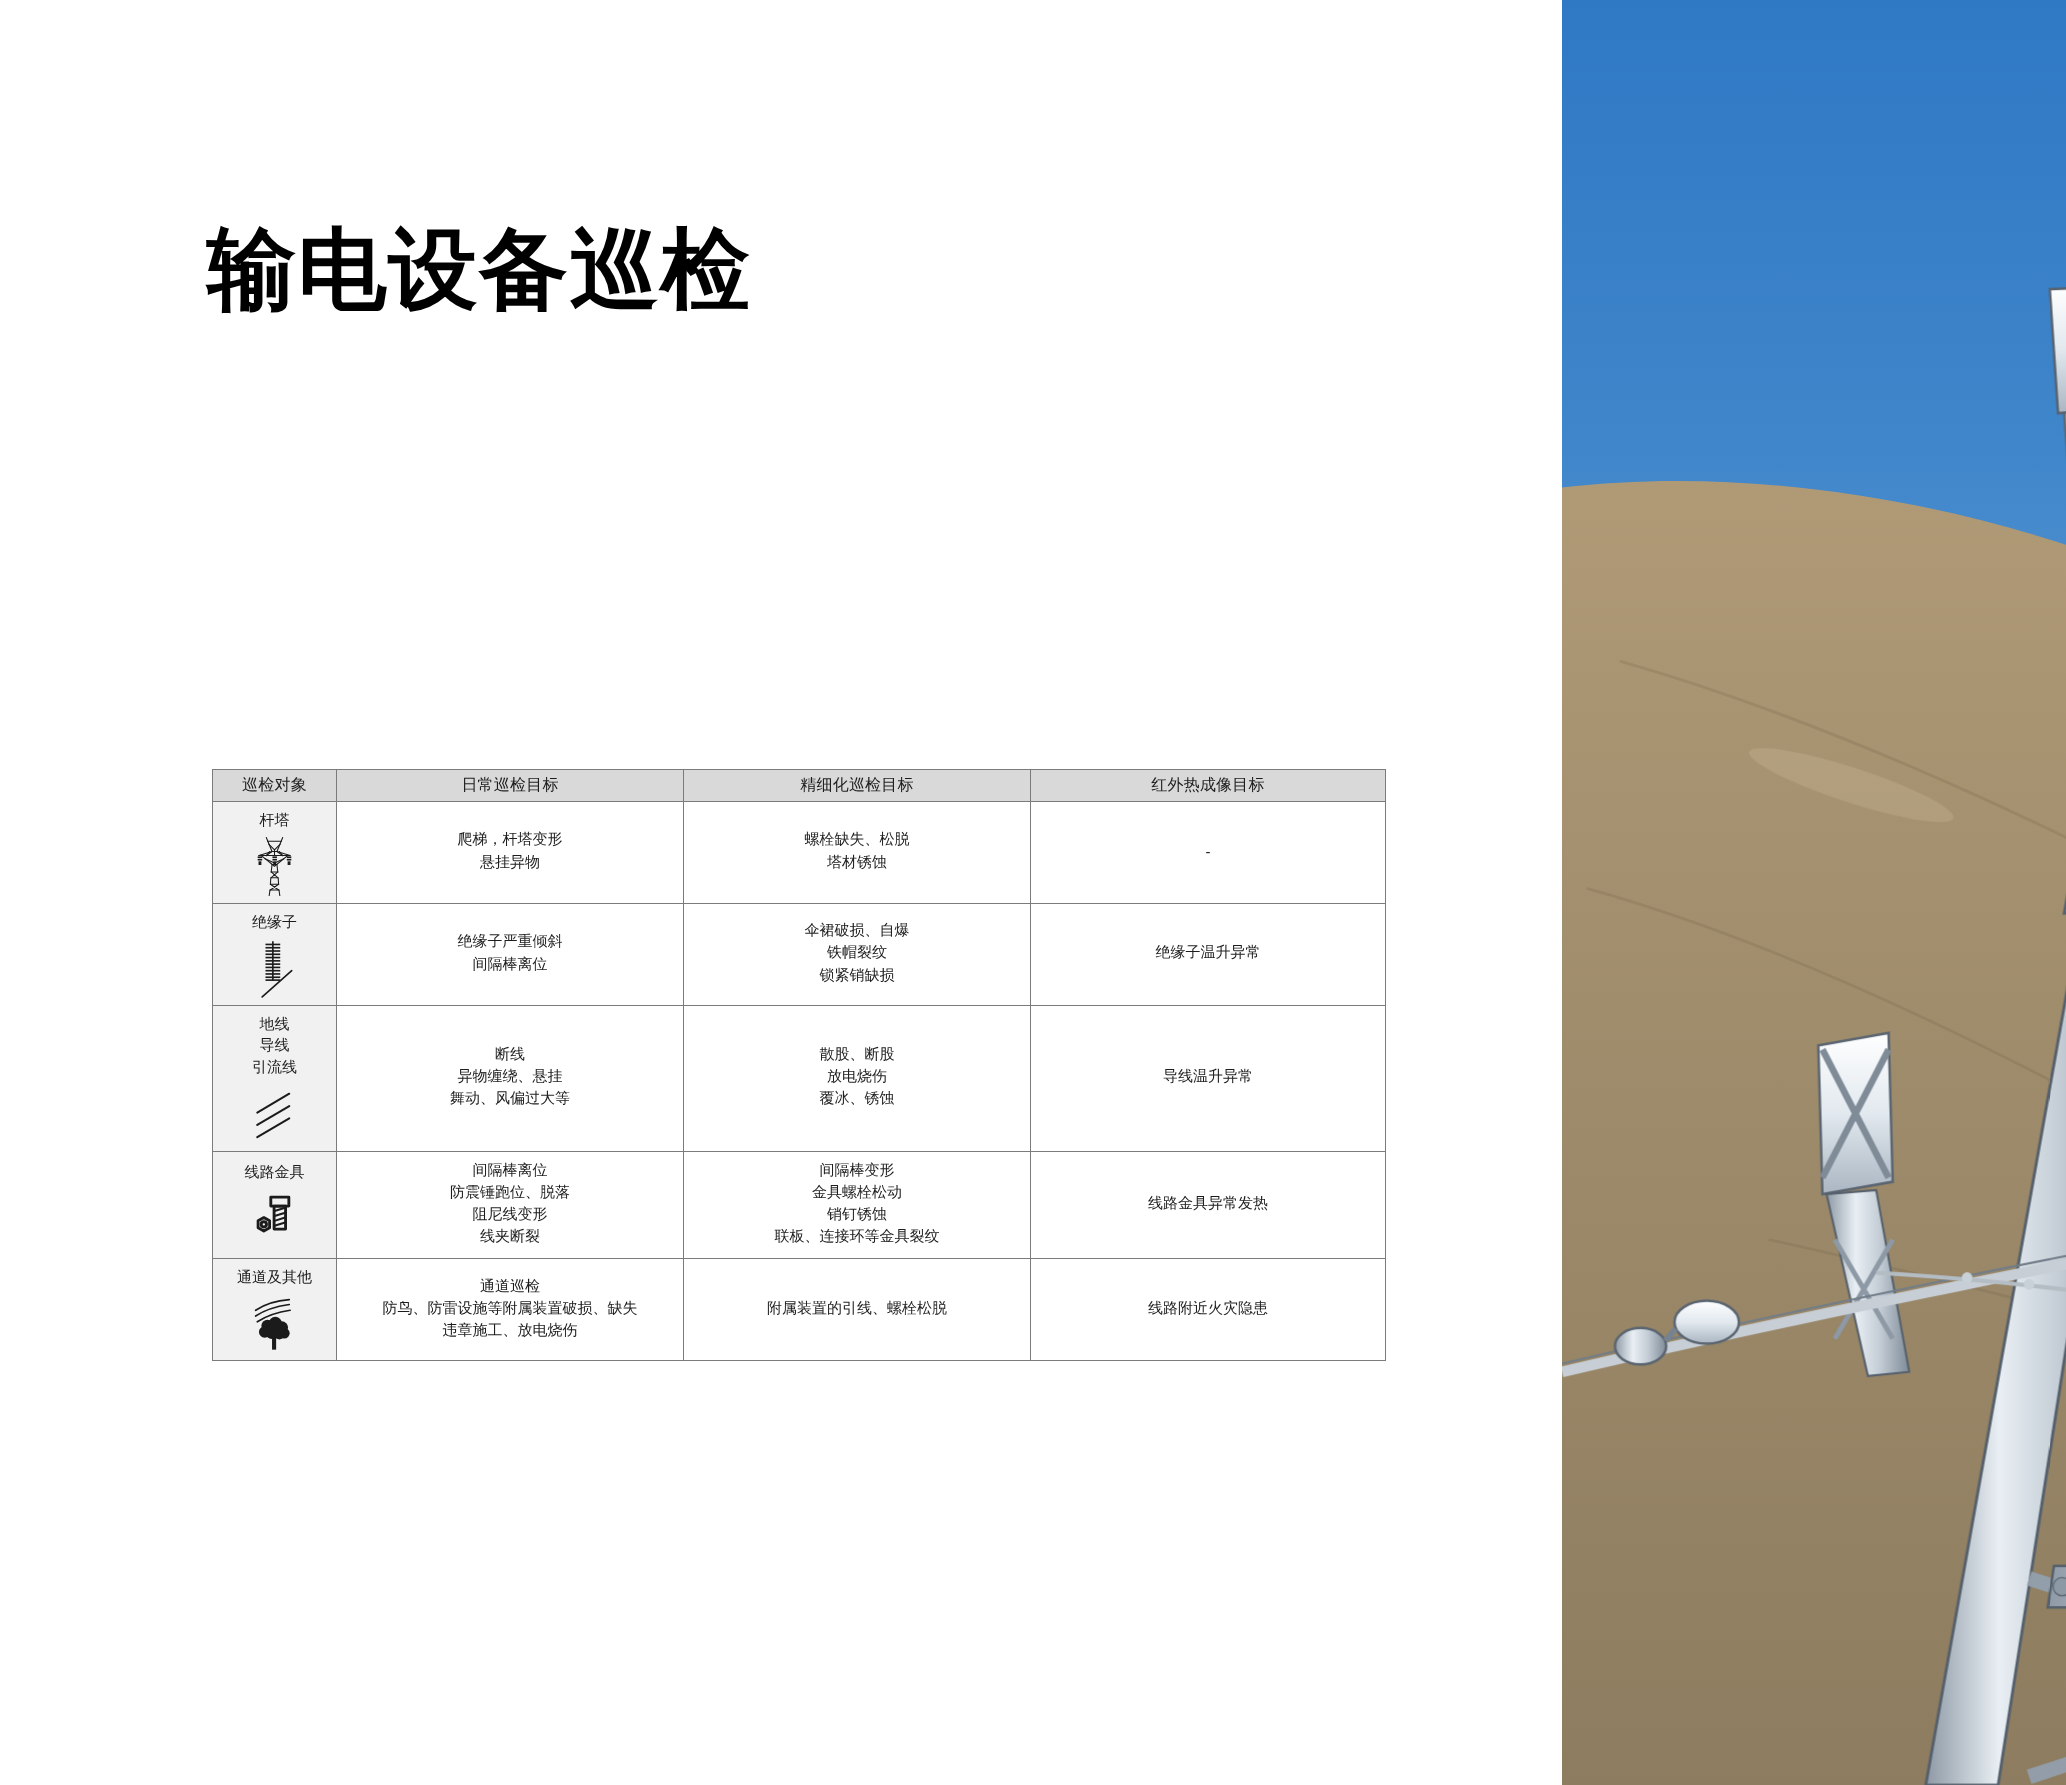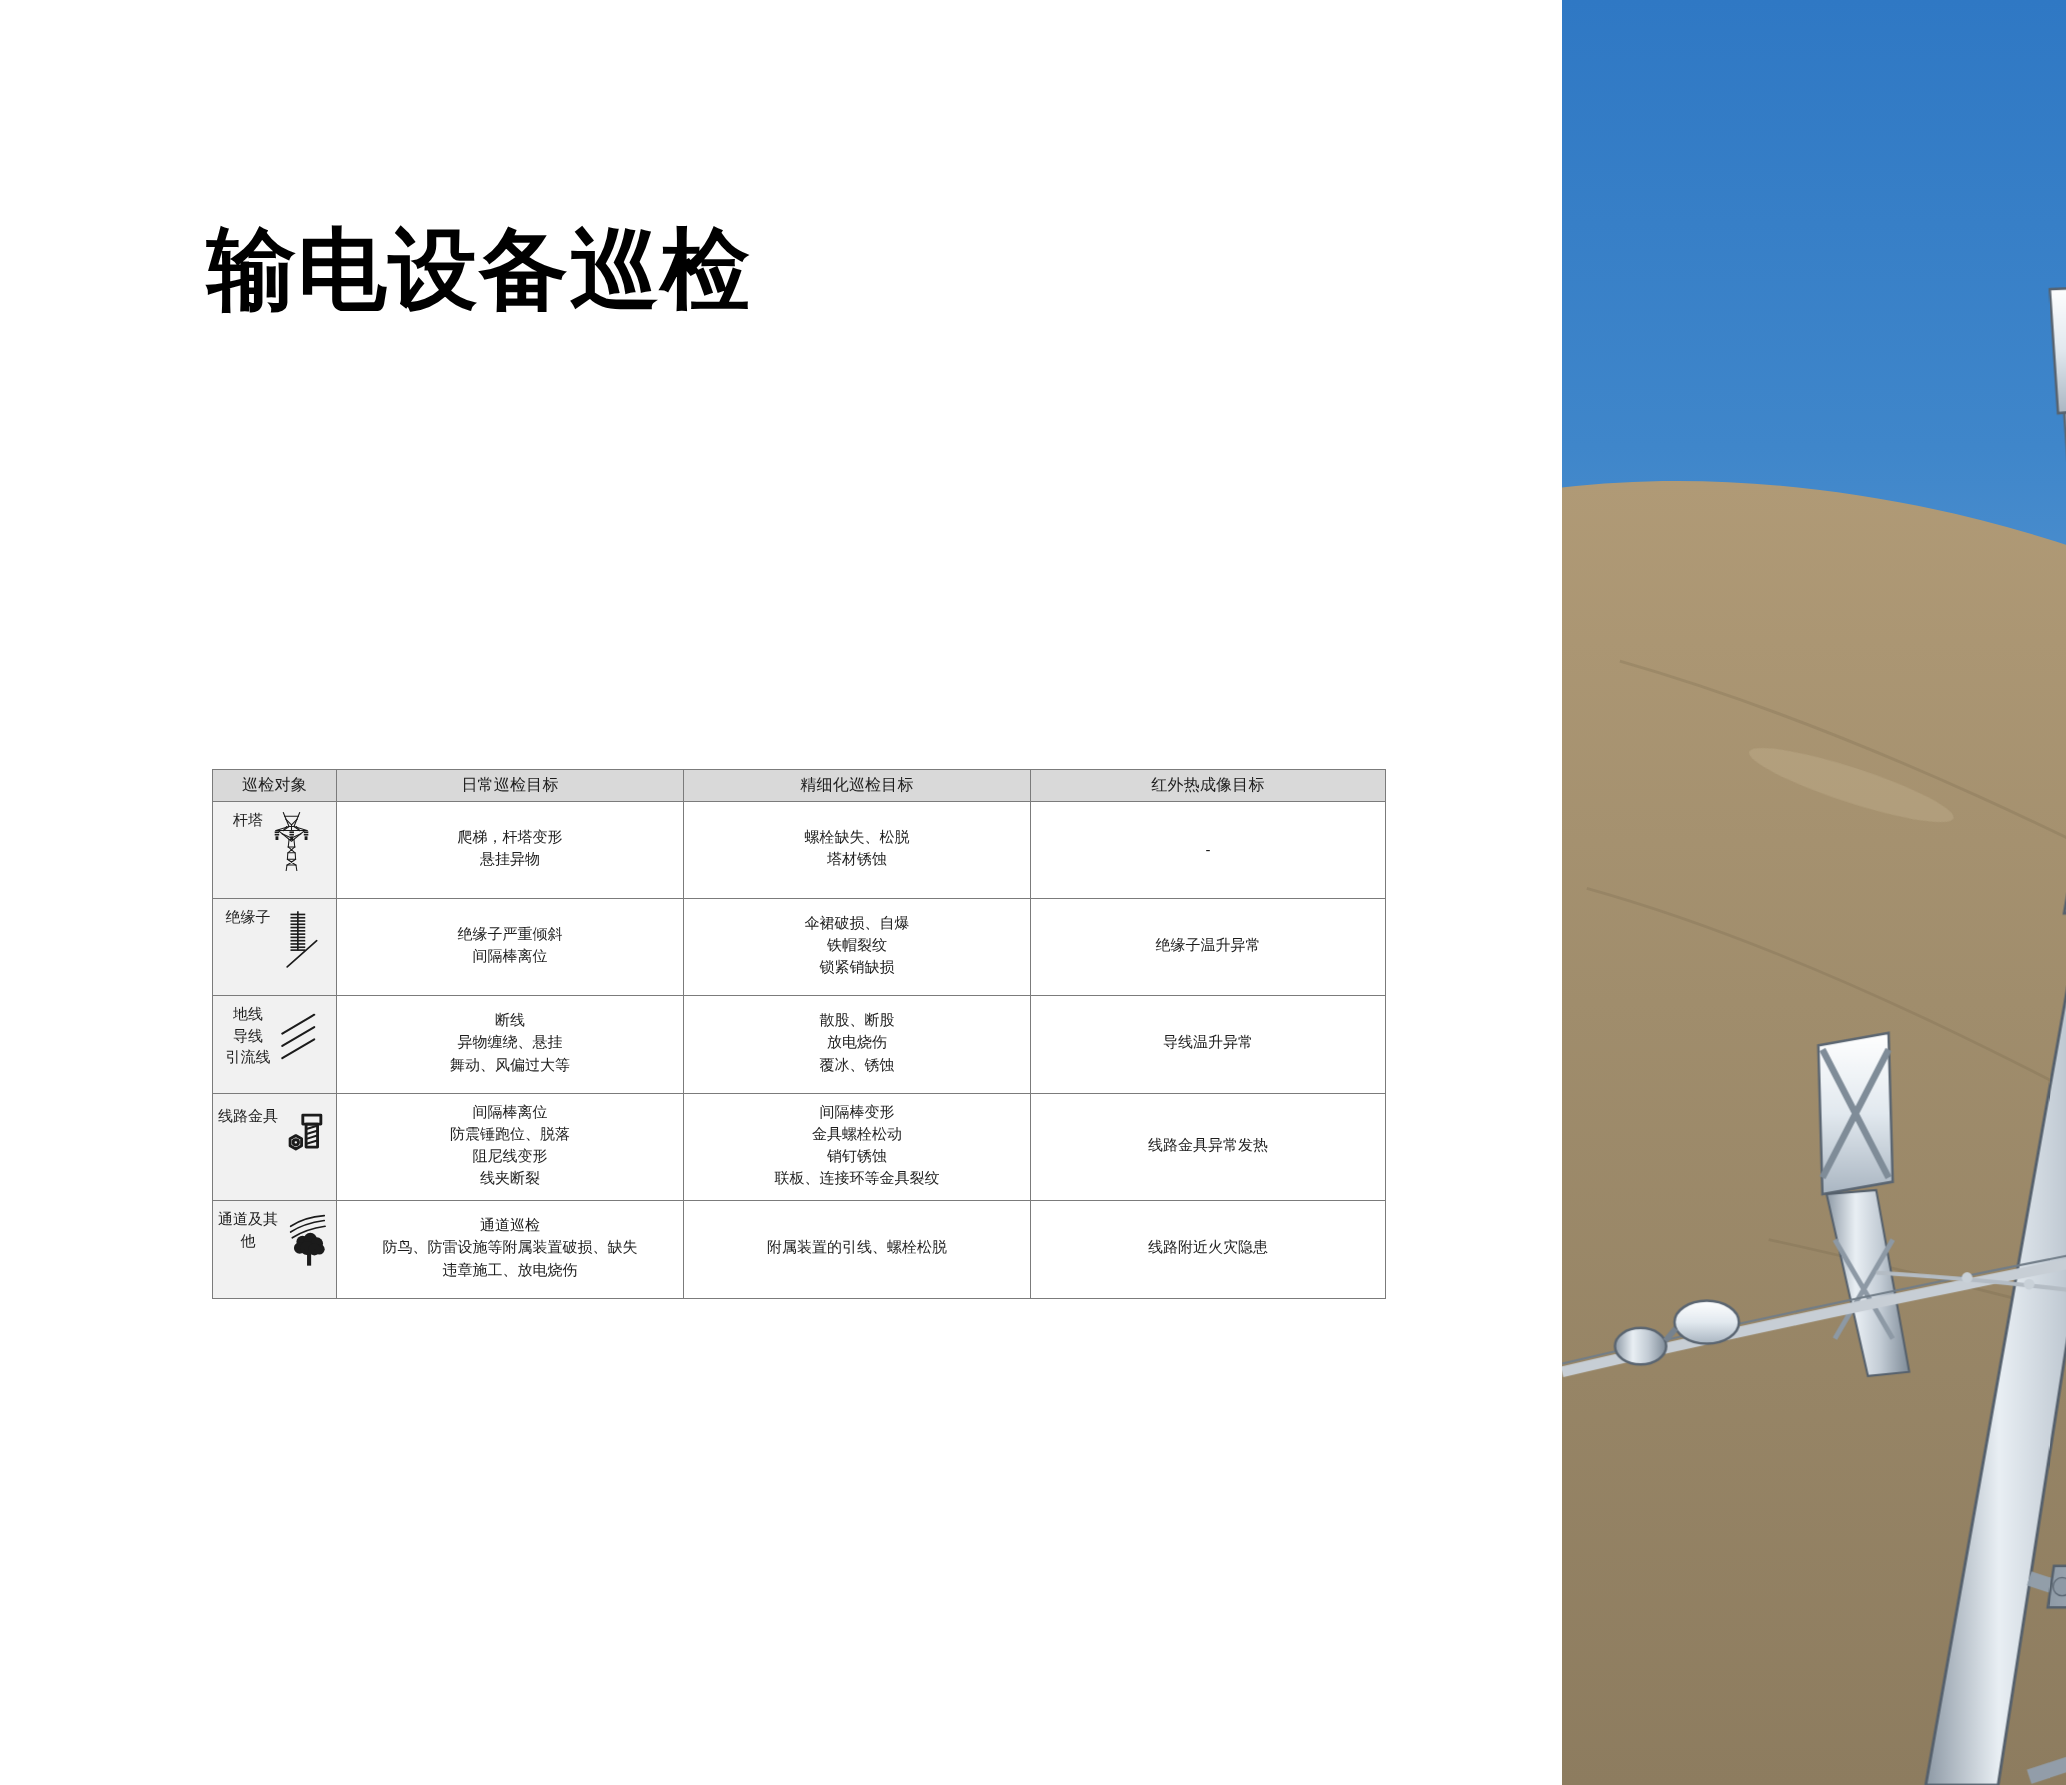--- a/index.html
+++ b/index.html
@@ -77,22 +77,22 @@
     font-size: 15px;
     line-height: 1.48;
     padding: 9px 4.1px;
   }
   #inspection-table td.obj-cell {
     background: #f1f1f1;
     padding: 6.6px 2.5px;
   }
   .obj-inner {
     display: flex;
-    flex-direction: row;
-    align-items: flex-start;
+    flex-direction: column;
+    align-items: center;
     justify-content: center;
     gap: 4.1px;
     min-height: 83px;
   }
   .obj-label {
     font-size: 15px;
     line-height: 1.45;
     white-space: pre-line;
     text-align: center;
     color: #1d1d1d;

